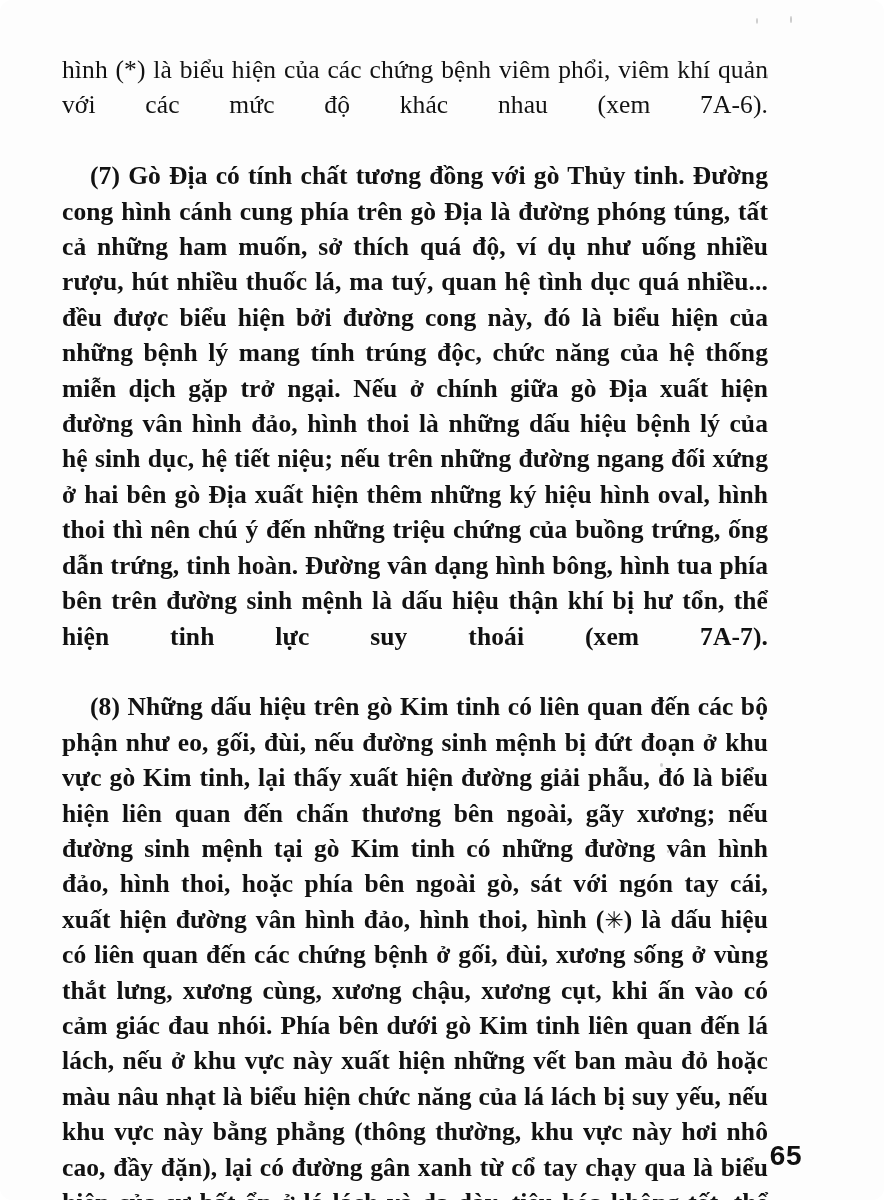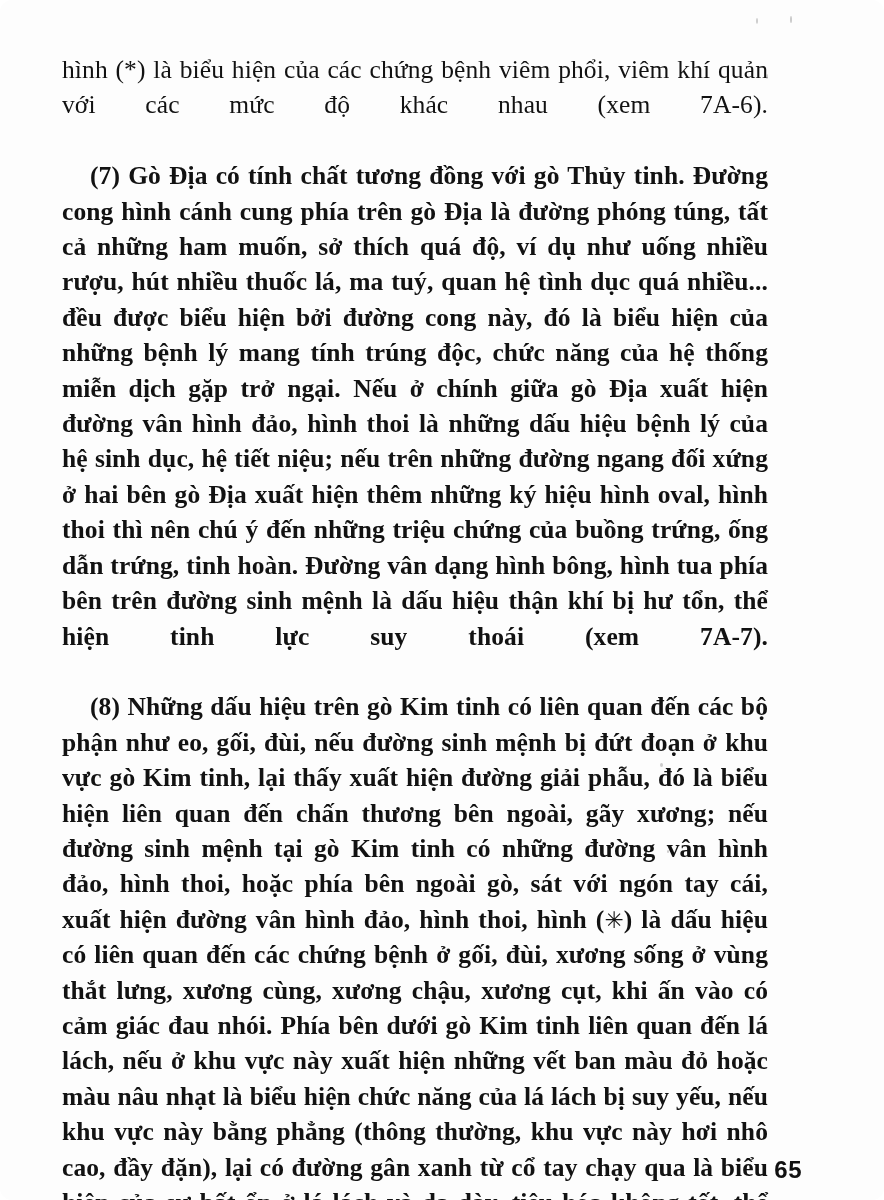--- a/index.html
+++ b/index.html
@@ -48,23 +48,23 @@
   }
   
   .para::after {
     content: "";
     display: inline-block;
     width: 100%;
   }
   .page-number {
     position: absolute;
     right: 82px;
-    bottom: 16px;
+    bottom: 28px;
     font-family: "Liberation Sans", "DejaVu Sans", sans-serif;
-    font-size: 24px;
+    font-size: 28px;
     font-weight: 600;
     color: #111111;
     letter-spacing: 0.5px;
   }
   .asterisk-glyph {
     font-family: "DejaVu Sans", sans-serif;
     font-size: 23px;
     line-height: 0;
     vertical-align: 0.02em;
   }

